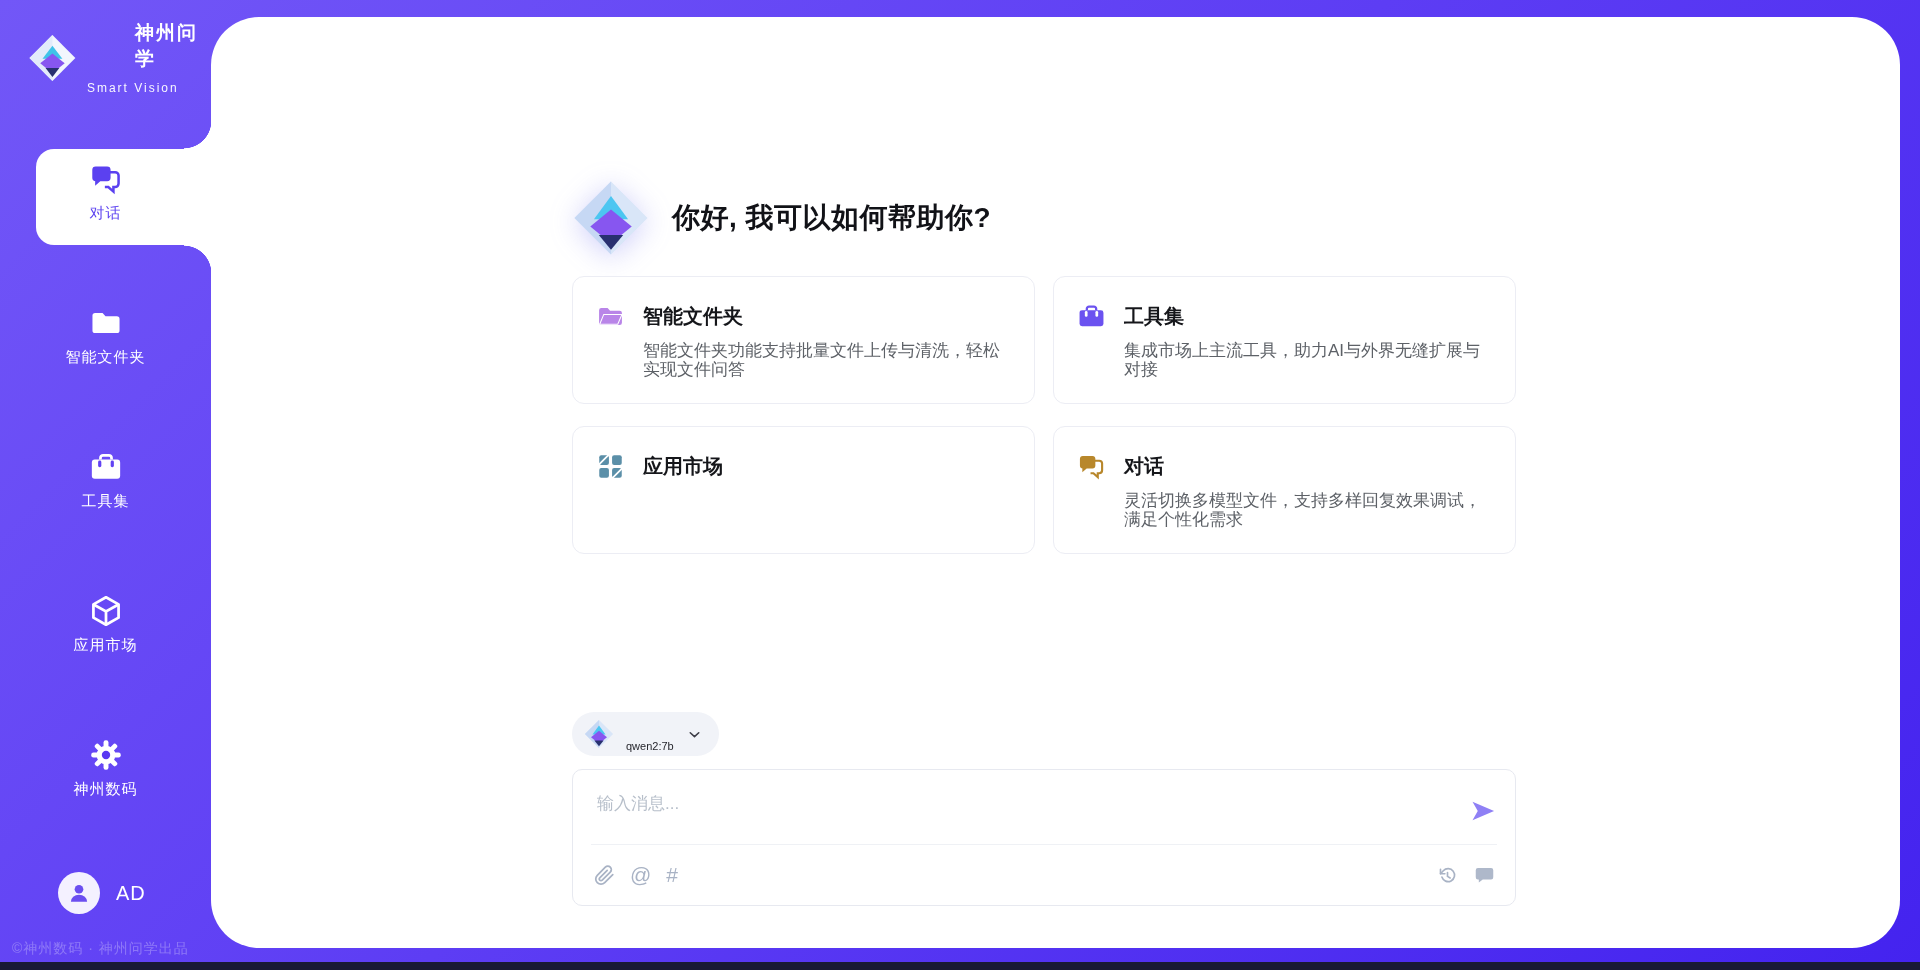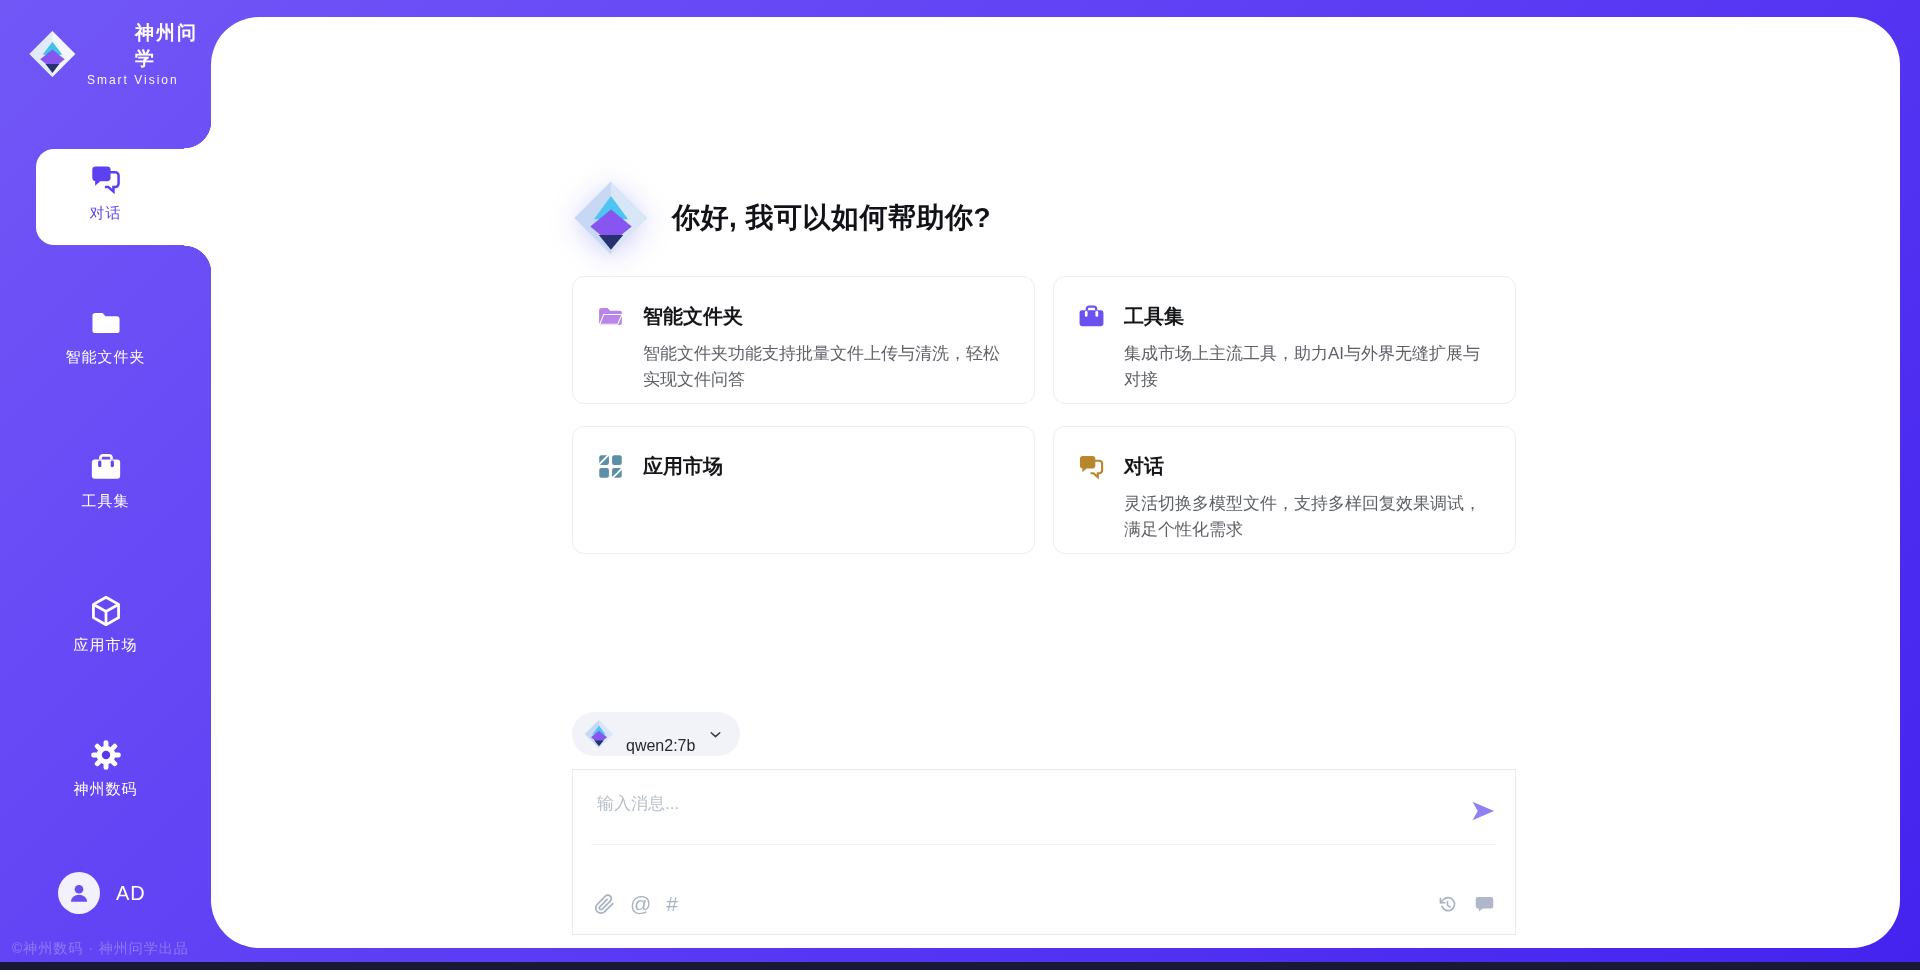--- a/index.html
+++ b/index.html
@@ -16,21 +16,21 @@
     position:absolute; top:17px; left:211px; right:20px; bottom:22px;
     background:#ffffff; border-radius:48px;
   }
   .content { position:absolute; left:361px; top:0; width:944px; height:100%; }
 
   
   .sidebar { position:absolute; left:0; top:0; width:211px; height:100%; color:#fff; }
   .brand { position:absolute; left:28px; top:20px; display:flex; align-items:center; gap:10px; }
   .brand svg { width:52px; height:52px; }
   .brand-name { font-size:19px; font-weight:bold; letter-spacing:2px;margin-left:48px; }
-  .brand-sub { font-size:12px; letter-spacing:2px; margin-top:1px; opacity:.95; }
+  .brand-sub { font-size:12px; letter-spacing:2px; margin-top:9px; opacity:.95; }
 
   .nav-item { position:absolute; left:0; width:211px; height:96px; text-align:center; cursor:pointer; }
   .nav-item .nav-icon { display:block; margin:14px auto 0; width:32px; height:32px; color:#fff; }
   .nav-item .nav-label { display:block; margin-top:9px; font-size:15px; color:#fff; letter-spacing:1px; }
   .nav-item.active .nav-icon, .nav-item.active .nav-label { color:#5b41f0; position:relative; z-index:2; }
   .tab-bg {
     position:absolute; left:36px; right:-1px; top:0; bottom:0;
     background:#fff; border-radius:18px 0 0 18px; z-index:1;
   }
   .tab-bg::before {
@@ -52,32 +52,32 @@
   .greeting { position:absolute; top:162px; left:0; display:flex; align-items:center; gap:22px; }
   .greeting svg { width:78px; height:78px; filter:drop-shadow(0 4px 14px rgba(120,120,240,.35)); }
   .greeting h1 { font-size:28px; font-weight:bold; color:#111217; letter-spacing:.5px; }
 
   
   .cards { position:absolute; top:259px; left:0; width:944px; display:grid; grid-template-columns:463px 463px; gap:22px 18px; }
   .card { height:128px; background:#fff; border:1px solid #ecedf4; border-radius:12px; padding:26px 24px 0 24px; cursor:pointer; }
   .card-head { display:flex; align-items:center; gap:19px; }
   .card-head svg { width:27px; height:27px; flex:none; }
   .card-title { font-size:20px; font-weight:bold; color:#15161a; }
-  .card-desc { margin:11px 0 0 46px; font-size:17px; line-height:26px; color:#5d6167; }
+  .card-desc { margin:11px 0 0 46px; font-size:17px; line-height:19px; color:#5d6167; }
 
   
   .model-pill { position:absolute; top:695px; left:0; height:44px; padding:0 16px 0 12px;
     background:#f1f3f8; border-radius:22px; display:inline-flex; align-items:center; gap:12px; cursor:pointer; }
   .model-pill .pill-logo { width:30px; height:30px; }
-  .model-name { font-size:16px; color:#27272e;margin-top:24px; }
+  .model-name { font-size:11px; color:#27272e;margin-top:24px; }
   .model-pill .chev { width:17px; height:17px; }
 
   
-  .composer { position:absolute; top:752px; left:0; width:944px; height:166px;
-    background:#fff; border:1px solid #e7e9f0; border-radius:0; }
+  .composer { position:absolute; top:752px; left:0; width:944px; height:137px;
+    background:#fff; border:1px solid #e7e9f0; border-radius:10px; }
   .composer textarea { position:absolute; top:0; left:0; width:100%; height:72px; border:none; outline:none; resize:none;
     background:transparent; padding:22px 64px 0 24px; font-size:17px; color:#333;
     font-family:"Liberation Sans","DejaVu Sans",sans-serif; }
   .composer textarea::placeholder { color:#b7bfca; }
   .composer-divider { position:absolute; top:74px; left:18px; right:18px; height:1px; background:#eff1f5; }
   .send-btn { position:absolute; top:27px; right:18px; width:28px; height:28px; cursor:pointer; border:none; background:none; padding:0; }
   .send-btn svg { width:28px; height:28px; }
   .composer-toolbar { position:absolute; left:0; right:0; bottom:0; height:60px;
     display:flex; align-items:center; padding:0 20px; gap:15px; color:#a9b3c5; }
   .tb-icon { width:22px; height:22px; cursor:pointer; display:inline-flex; align-items:center; justify-content:center; }

